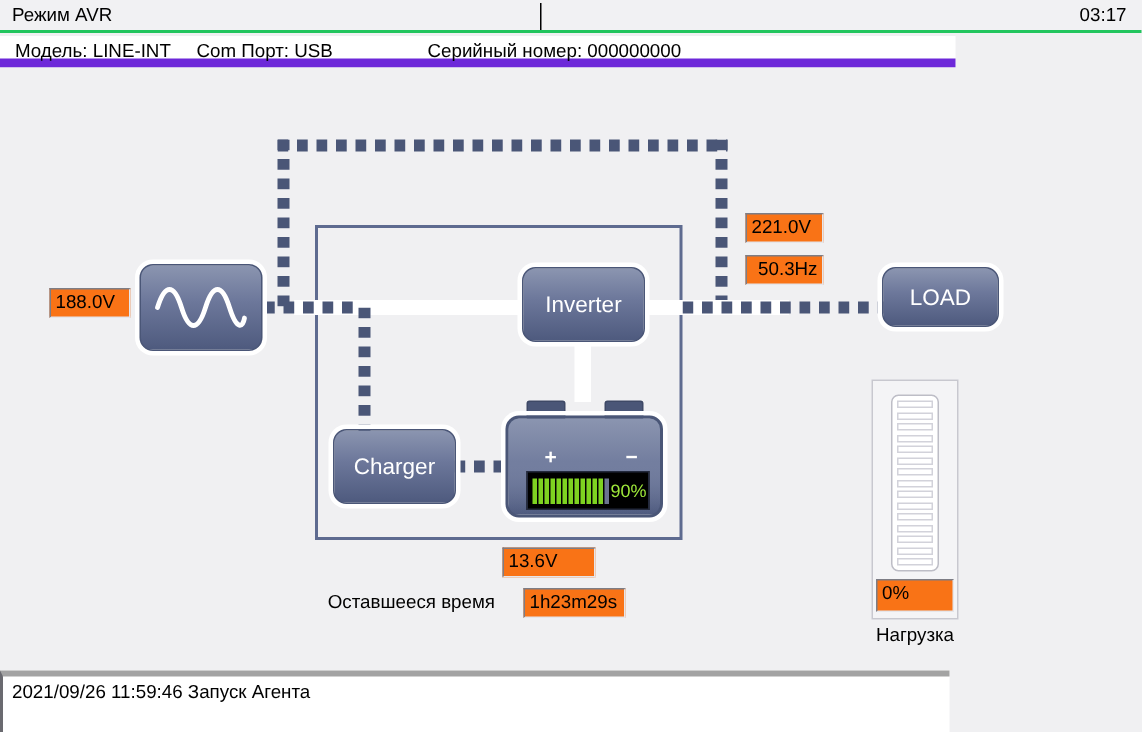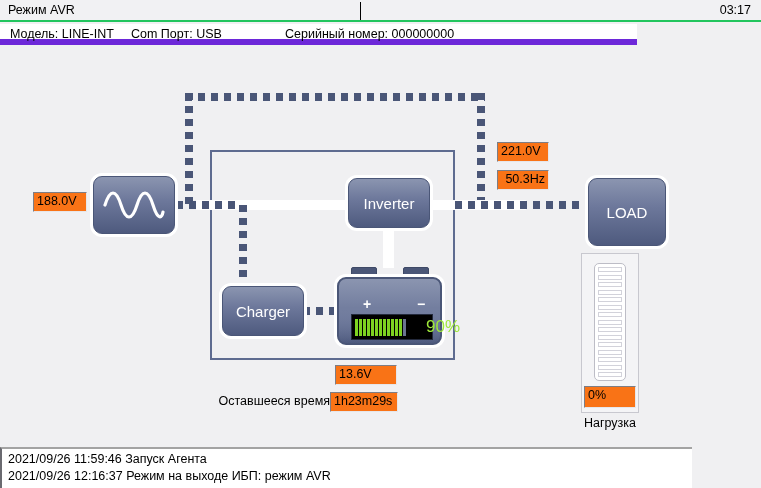--- a/index.html
+++ b/index.html
@@ -62,21 +62,21 @@
     border:1.5px solid #4a5677;
     box-shadow:0 0 0 3px #ffffff;
     color:#ffffff;
     display:flex;align-items:center;justify-content:center;
     font-size:15px;
     box-sizing:border-box;
   }
   #blk-ac{left:93px;top:131px;width:82px;height:58px;}
   #blk-inverter{left:348px;top:133px;width:82px;height:50px;font-size:15px;}
   #blk-charger{left:222px;top:241px;width:82px;height:50px;font-size:15px;}
-  #blk-load{left:588px;top:133px;width:78px;height:68px;font-size:15px;}
+  #blk-load{left:588px;top:133px;width:78px;height:40px;font-size:15px;}
   #ac-wave{width:62px;height:34px;}
   
   #battery{
     position:absolute;left:337px;top:222px;width:105px;height:78px;
   }
   .bat-term{
     position:absolute;top:0;width:26px;height:13px;
     background:#4a5677;border:1px solid #3e4966;
     border-radius:2px;box-sizing:border-box;
   }
@@ -97,37 +97,37 @@
   #bat-plus{left:24px;top:18px;}
   #bat-minus{left:78px;top:18px;}
   #bat-lcd{
     position:absolute;left:12px;top:35px;width:82px;height:26px;
     background:#000000;border:1px solid #23293c;
     display:flex;align-items:center;box-sizing:border-box;
   }
   #bat-bars{display:flex;align-items:center;height:18px;margin-left:3px;gap:1px;}
   .bat-bar{width:3px;height:17px;background:#7ed321;}
   .bat-bar.off{background:#6b7490;}
-  #bat-pct{color:#9ee83a;font-size:17px;margin-left:20px;}
+  #bat-pct{color:#9ee83a;font-size:12px;margin-left:1px;}
   
   .vbox{
     position:absolute;background:#f97316;
     border-top:1.5px solid #7d7d85;
     border-left:1.5px solid #7d7d85;
     border-right:1.5px solid #e6e6ea;
     border-bottom:1.5px solid #e6e6ea;
     font-size:12.5px;color:#000;
     padding:1px 3px;white-space:nowrap;
     box-sizing:border-box;
   }
   #v-input{left:33px;top:147px;width:54px;height:20px;}
   #v-out-volt{left:497px;top:97px;width:52px;height:20px;}
   #v-out-freq{left:497px;top:125px;width:52px;height:20px;text-align:right;}
   #v-batvolt{left:335px;top:320px;width:62px;height:20px;}
-  #v-runtime{left:330px;top:347px;width:68px;height:20px;}
+  #v-runtime{left:349px;top:347px;width:68px;height:20px;}
   #v-loadpct{left:584px;top:341px;width:52px;height:22px;}
   
   .lbl{position:absolute;font-size:12.5px;color:#000;white-space:nowrap;text-align:right;}
   #lbl-batvolt{left:196px;top:322px;width:134px;}
   #lbl-runtime{left:196px;top:349px;width:134px;}
   #lbl-load{left:566px;top:371px;width:88px;text-align:center;}
   
   #gauge-frame{
     position:absolute;left:581px;top:208px;width:58px;height:160px;
     background:#f4f4f6;border:1px solid #c8c8cf;box-sizing:border-box;
@@ -157,23 +157,23 @@
   
   #dot-in{left:176px;top:156px;width:60px;height:8px;}
   
   #dot-out{left:455px;top:156px;width:134px;height:8px;}
   
   #dot-charger-v{left:239px;top:160px;width:8px;height:84px;}
   
   #dot-charger-bat{left:303px;top:262px;width:40px;height:8px;}
   
   #logpanel{
-    position:absolute;left:0;top:447px;width:692px;height:41px;
+    position:absolute;left:0;top:447px;width:633px;height:41px;
     background:#ffffff;
-    border-top:2px solid #a3a3a3;
+    border-top:4px solid #a3a3a3;
     border-left:2px solid #6a6a70;
     box-sizing:border-box;
     padding:2px 4px 0 6px;
   }
   .logline{font-size:12.5px;color:#000;line-height:17px;white-space:nowrap;}
 </style>
 </head>
 <body>
 
 <div id="titlebar">
@@ -269,14 +269,13 @@
       <div class="gseg"></div>
       <div class="gseg"></div>
       <div class="gseg"></div>
     </div>
   <div class="vbox" id="v-loadpct">0%</div>
   <span class="lbl" id="lbl-load">Нагрузка</span>
 </div>
 
 <div id="logpanel">
   <div class="logline">2021/09/26 11:59:46   Запуск Агента</div>
-  <div class="logline">2021/09/26 12:16:37   Режим на выходе ИБП: режим AVR</div>
 </div>
 
 </body></html>

